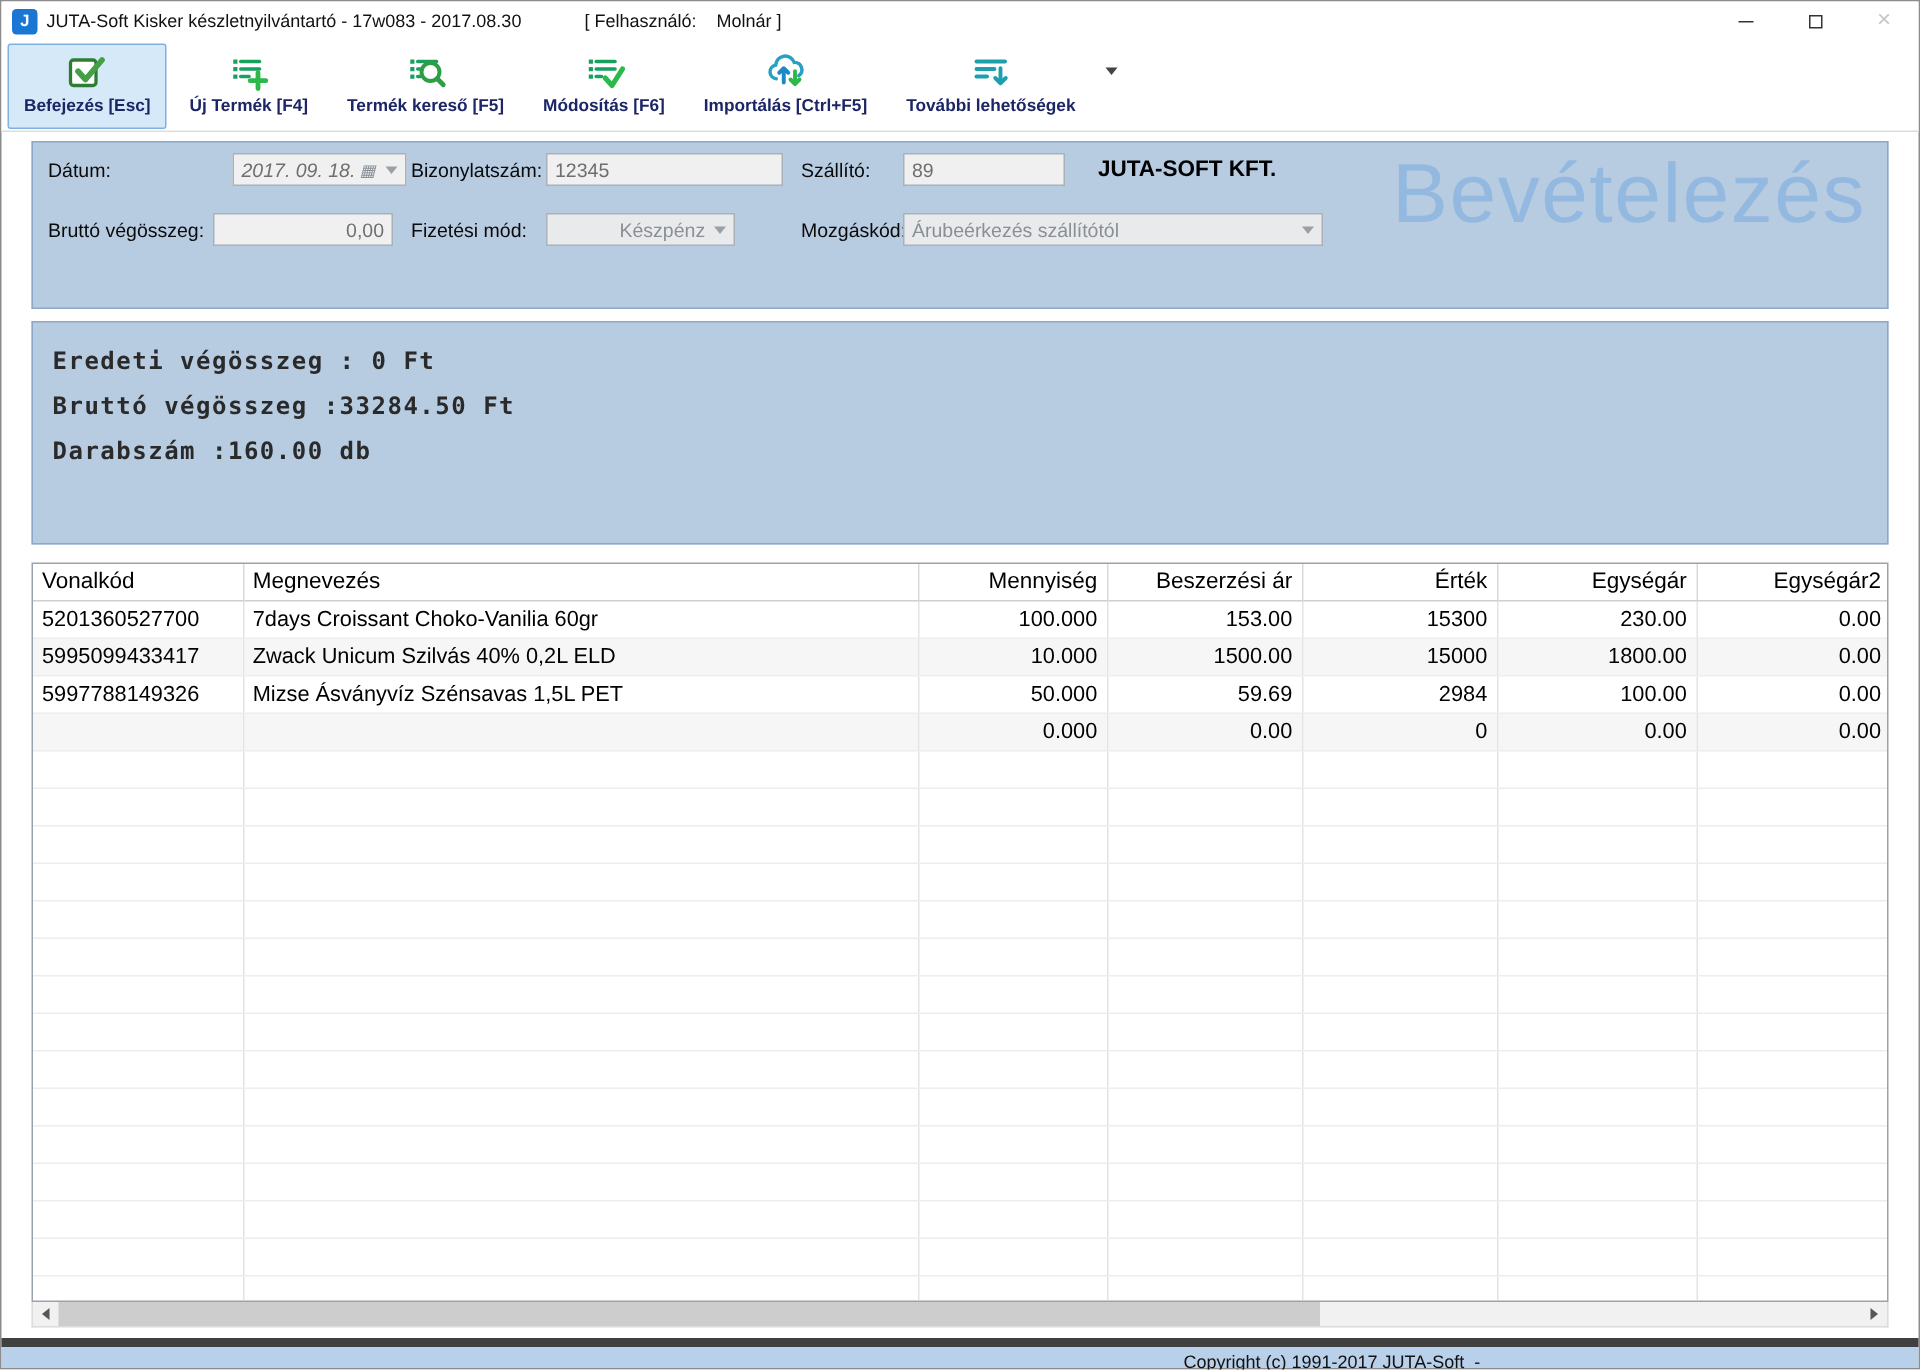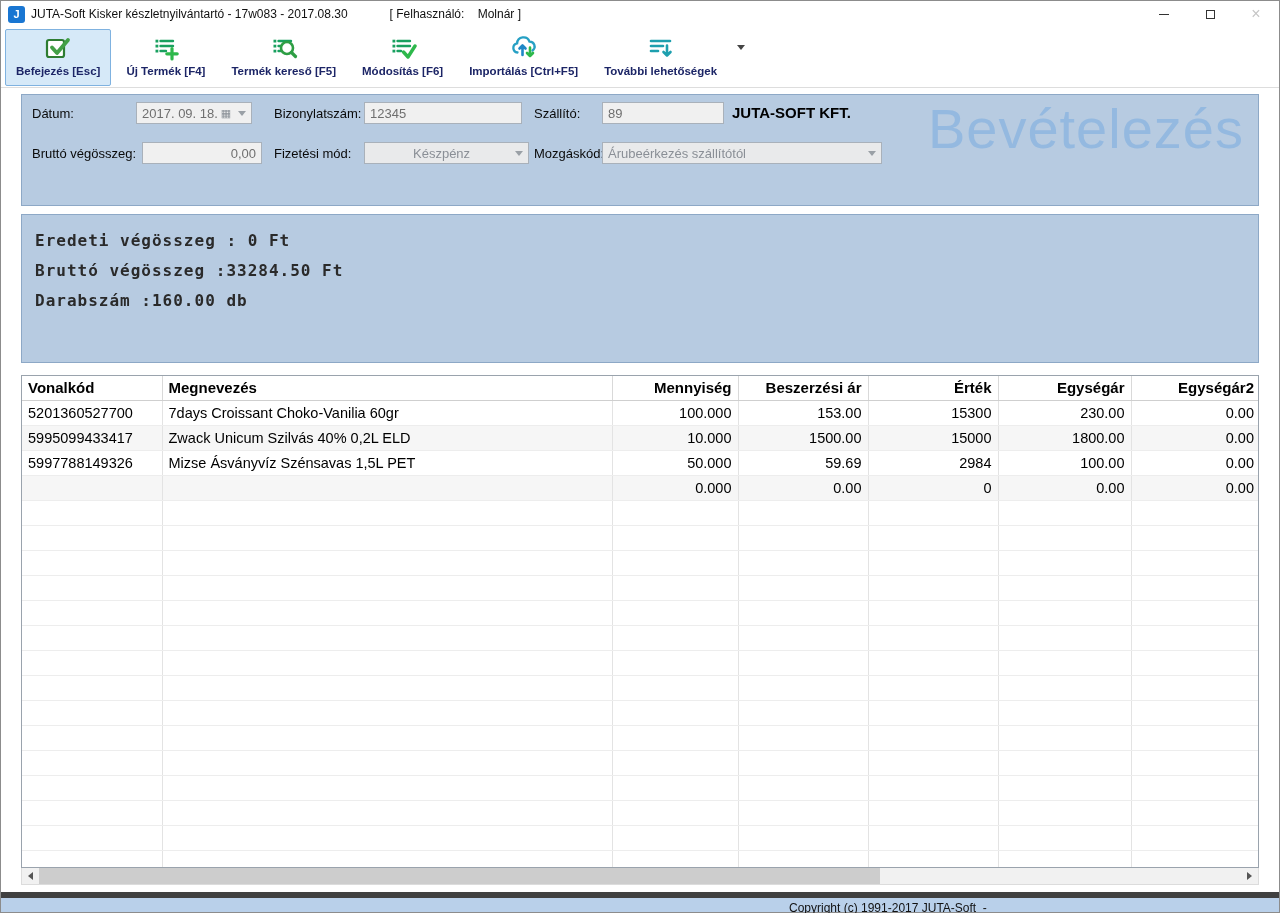--- a/index.html
+++ b/index.html
@@ -43,21 +43,21 @@
 
   
   .summary-panel { flex:0 0 149px; margin:8px 20px 0; background:var(--panel-blue,#b7cbe1); border:1px solid #8da8c6;
                    padding:11px 13px; font-family:"DejaVu Sans Mono", monospace; font-weight:bold; font-size:16px; color:#2a2a2a; }
   .summary-line { line-height:30px; white-space:pre; letter-spacing:1px; }
 
   
   .table-outer { flex:0 0 510px; margin:12px 20px 0; }
   .table-wrap { height:493px; overflow:hidden; border:1px solid #9aa3ad; background:#fff; }
   table { width:100%; border-collapse:collapse; table-layout:fixed; }
-  th { height:24px; font-weight:bold; font-size:15px; text-align:left; padding:0 6px; border-right:1px solid #d9d9d9;
+  th { height:24px; font-weight:normal; font-size:15px; text-align:left; padding:0 6px; border-right:1px solid #d9d9d9;
        border-bottom:1px solid #cfcfcf; color:#000; white-space:nowrap; overflow:hidden; }
   th.num { text-align:right; }
   th:last-child { border-right:none; }
   td { height:25px; font-size:14.5px; padding:0 6px; border-right:1px solid #e3e3e3; border-bottom:1px solid #ededed;
        color:#000; white-space:nowrap; overflow:hidden; }
   td.num { text-align:right;padding-left:18px; }
   td:last-child { border-right:none; }
   tr.alt td { background:#f6f6f6; }
   td.selected { background:var(--selection-blue,#1177d7); }
 
@@ -192,44 +192,44 @@
       <span class="tb-label">További lehetőségek</span>
     </div>
 
     <div class="tb-dd">
       <span class="tri-down"></span>
     </div>
   </div>
 
   <div class="form-panel">
     <span class="flabel" style="left:10px; top:11px;">Dátum:</span>
-    <div class="field" style="left:114px; top:7px; width:116px;">
+    <div class="field" style="left:133px; top:7px; width:116px;font-style:italic;">
       <span>2017. 09. 18.</span>
       <span class="date-glyph">▦</span>
       <span class="tri-down combo-chev"></span>
     </div>
 
     <span class="flabel" style="left:252px; top:11px;">Bizonylatszám:</span>
     <div class="field" style="left:342px; top:7px; width:158px;">
       <span>12345</span>
     </div>
 
     <span class="flabel" style="left:512px; top:11px;">Szállító:</span>
-    <div class="field" style="left:580px; top:7px; width:122px;">
+    <div class="field" style="left:580px; top:7px; width:108px;">
       <span>89</span>
     </div>
     <span class="brand">JUTA-SOFT KFT.</span>
 
     <span class="flabel" style="left:10px; top:51px;">Bruttó végösszeg:</span>
     <div class="field right" style="left:120px; top:47px; width:120px;">
       <span>0,00</span>
     </div>
 
     <span class="flabel" style="left:252px; top:51px;">Fizetési mód:</span>
-    <div class="field combo" style="left:342px; top:47px; width:165px;padding-left:48px;">
+    <div class="field combo" style="left:342px; top:47px; width:126px;padding-left:48px;">
       <span>Készpénz</span>
       <span class="tri-down combo-chev"></span>
     </div>
 
     <span class="flabel" style="left:512px; top:51px;">Mozgáskód:</span>
     <div class="field combo" style="left:580px; top:47px; width:280px;">
       <span>Árubeérkezés szállítótól</span>
       <span class="tri-down combo-chev"></span>
     </div>
 

